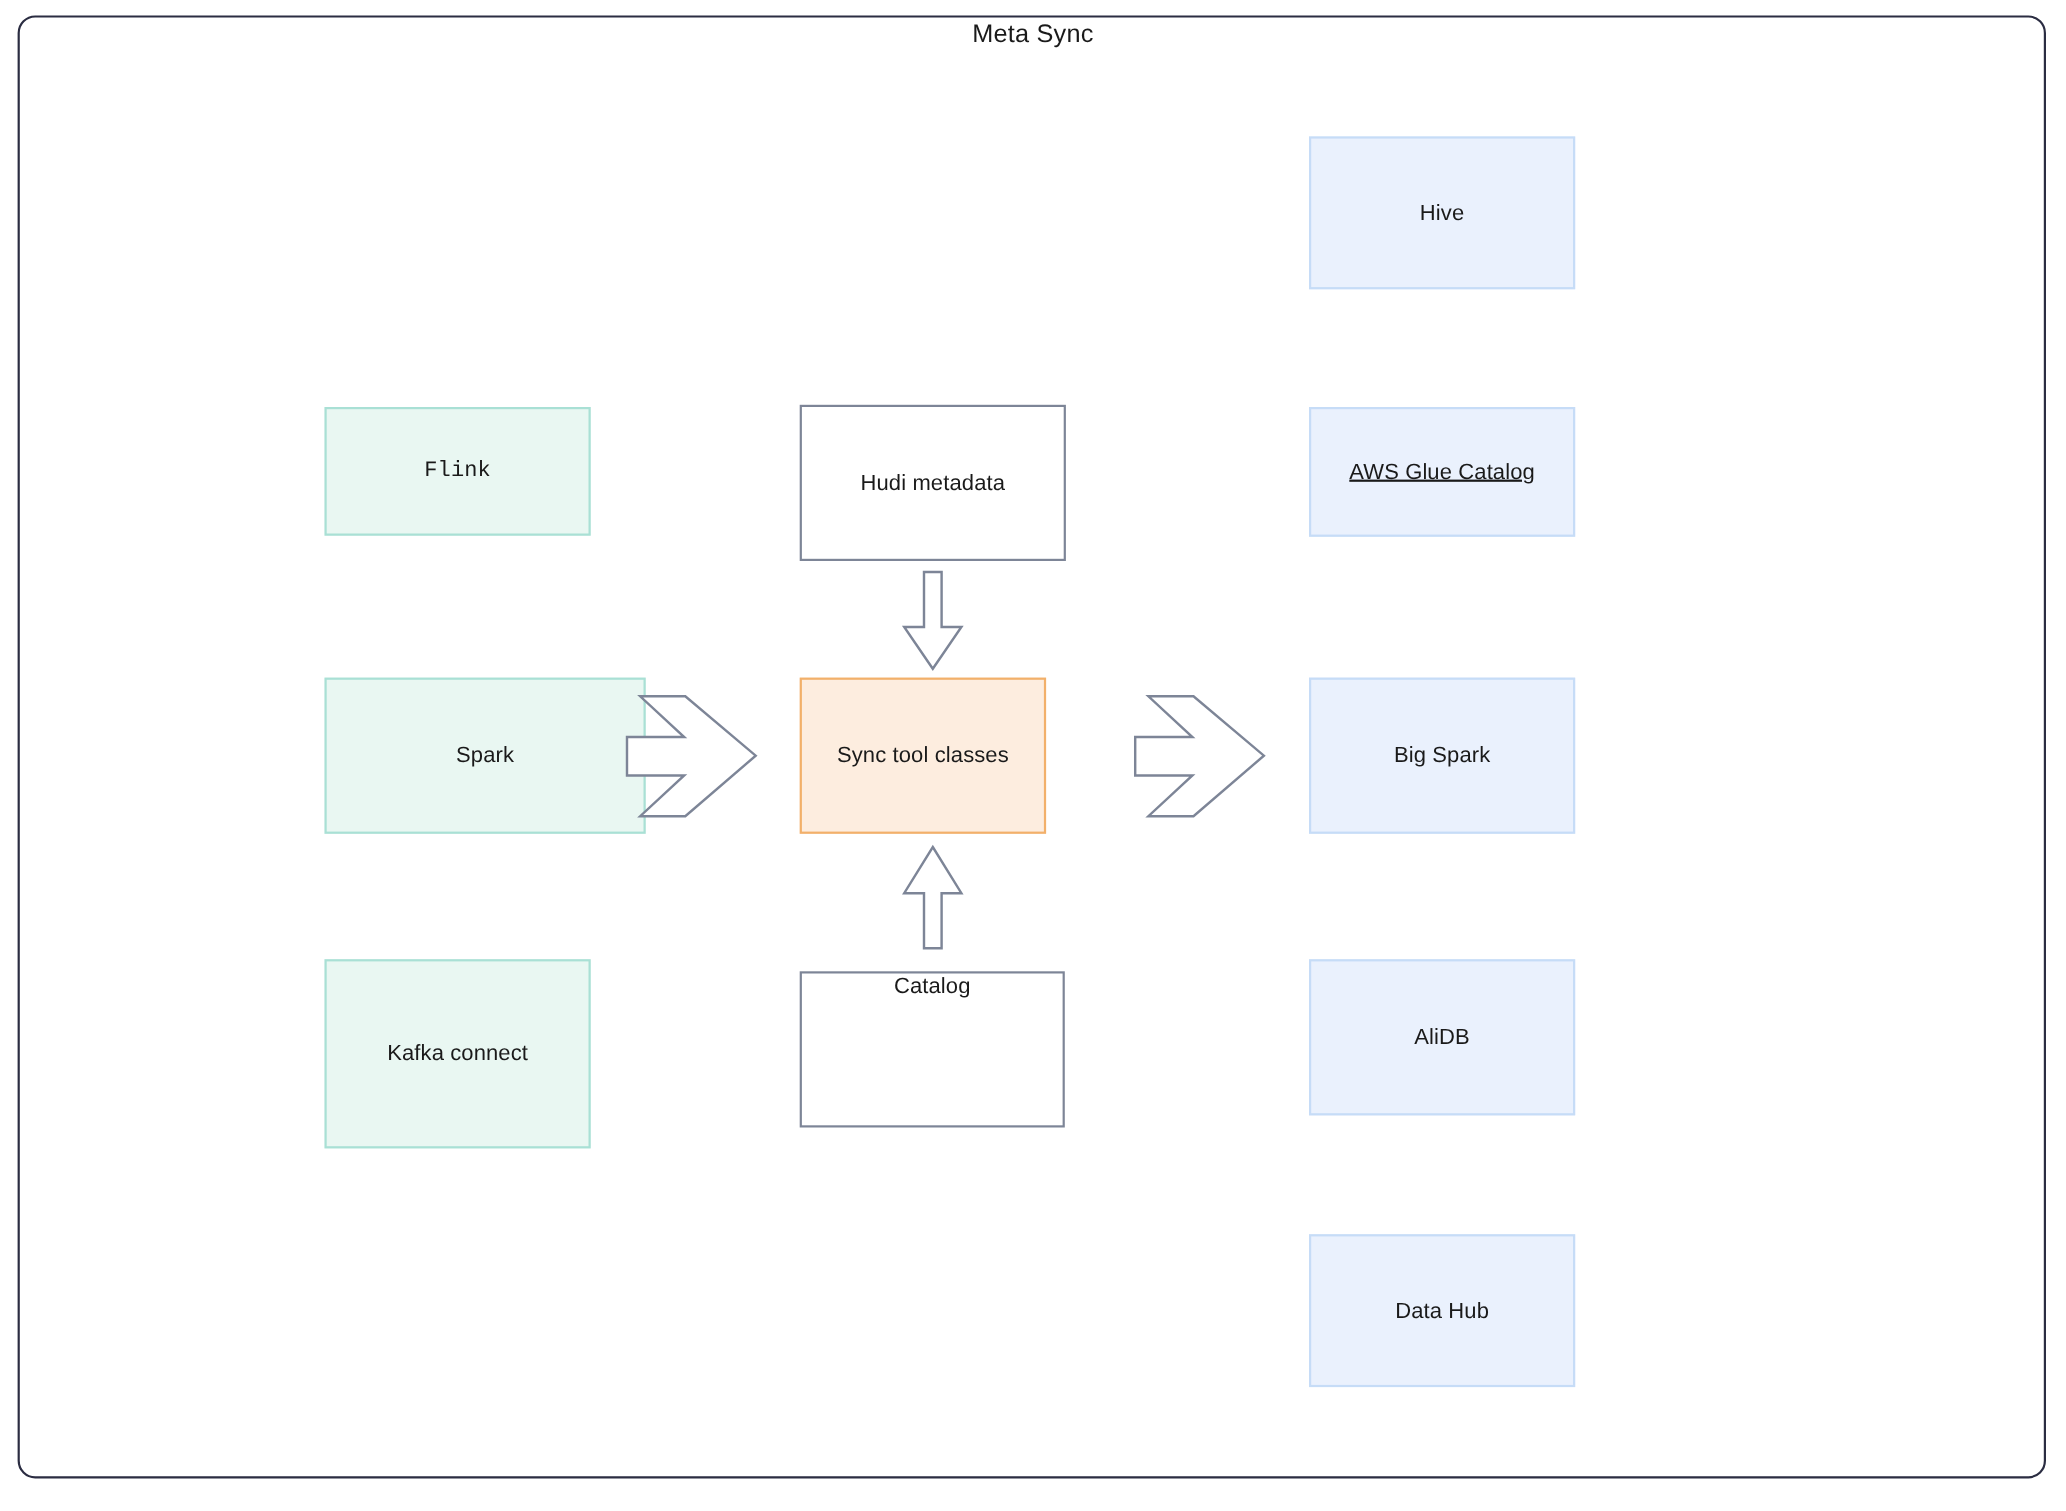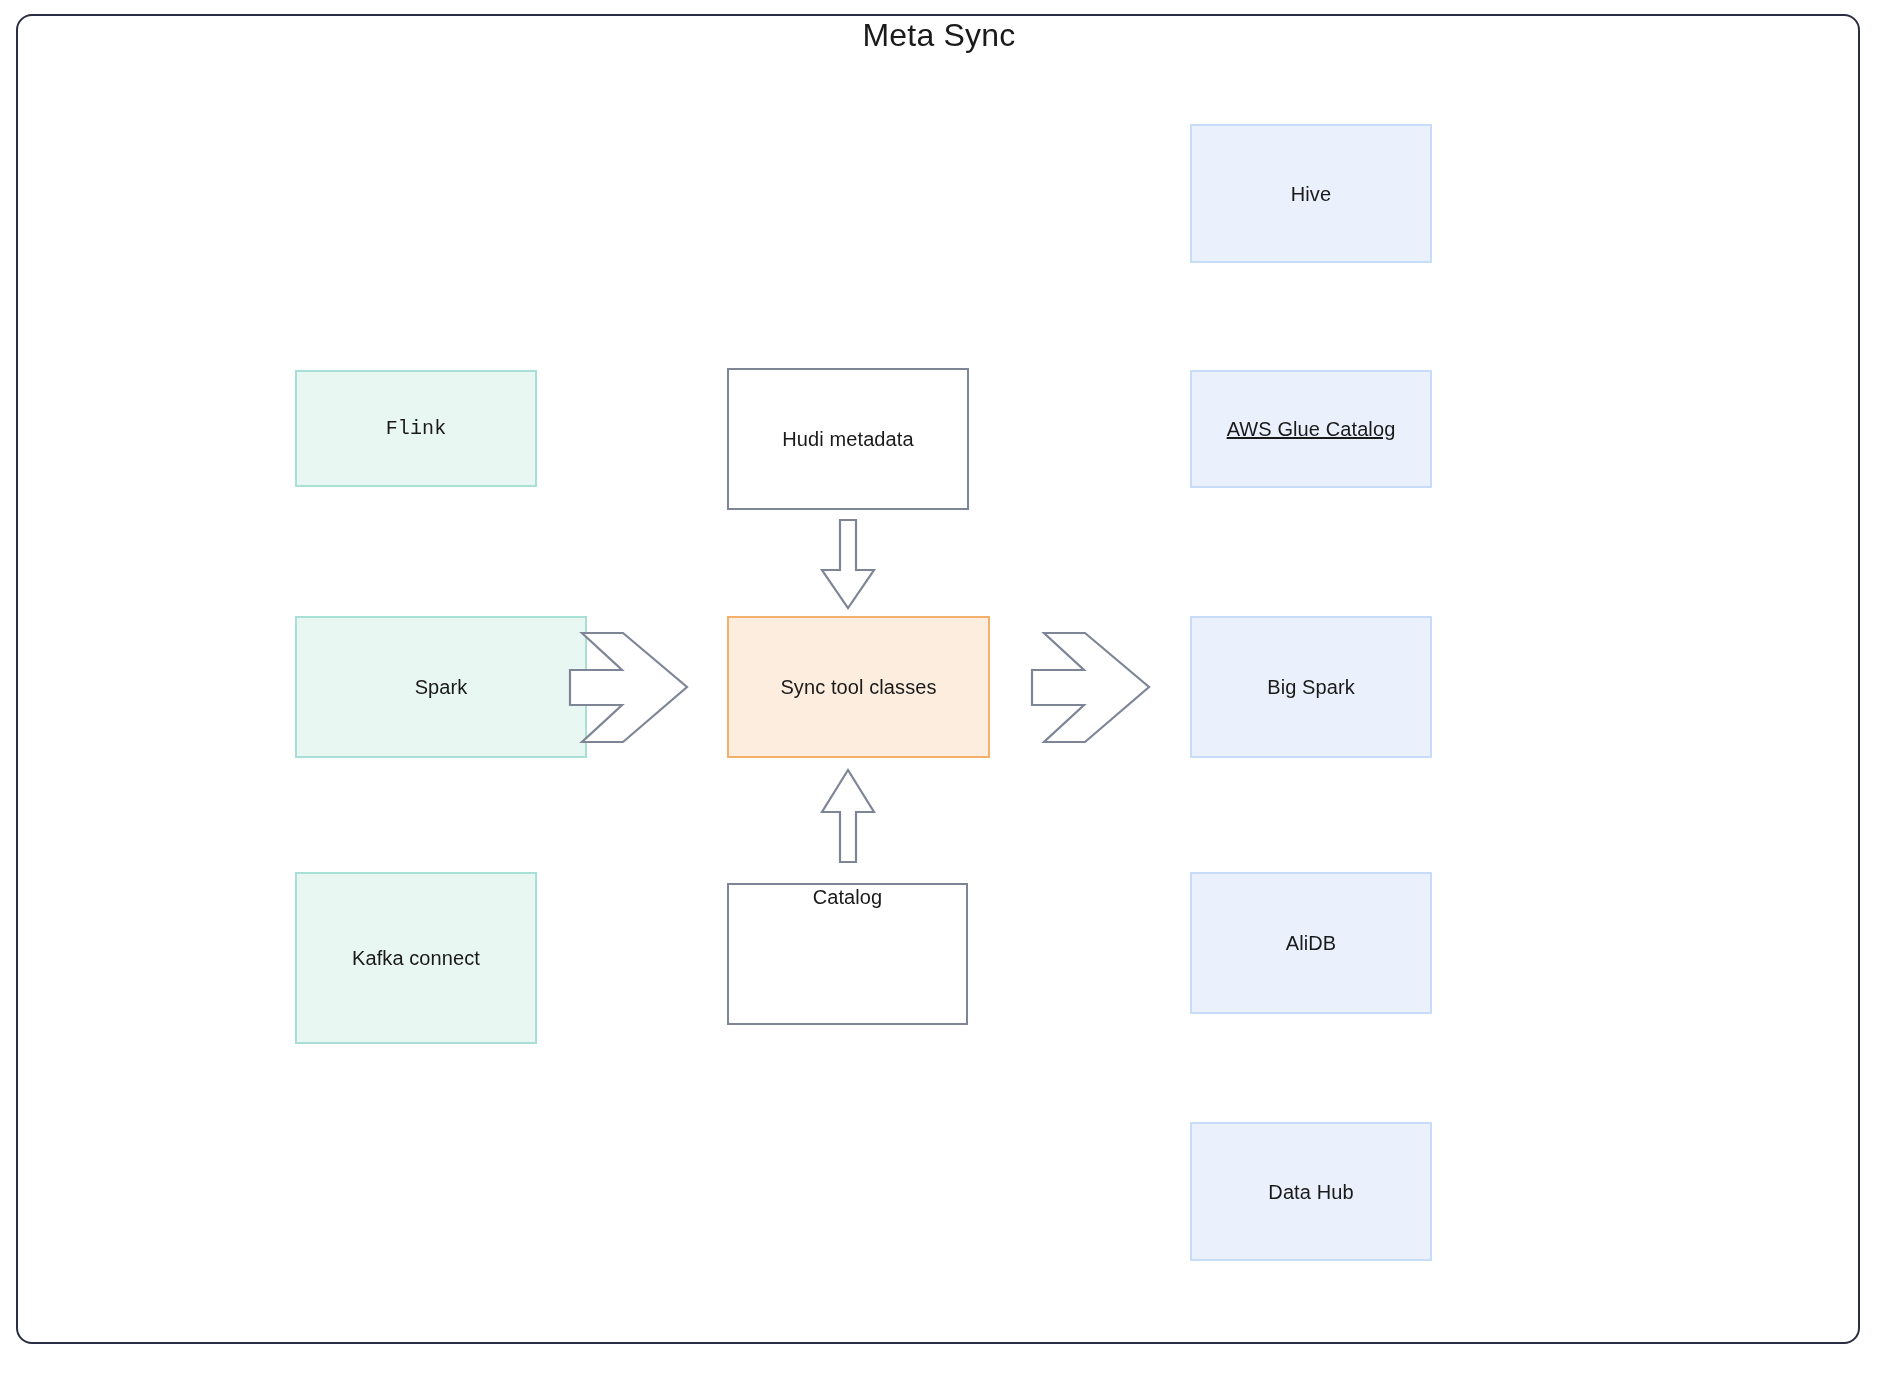--- a/index.html
+++ b/index.html
@@ -27,21 +27,21 @@
     border-radius: 16px;
     box-sizing: border-box;
     background: #ffffff;
   }
   #diagram-title {
     position: absolute;
     left: 0;
     top: 17px;
     width: 1878px;
     text-align: center;
-    font-size: 32px;
+    font-size: 23px;
     color: #1a1a1a;
     letter-spacing: 0.2px;
   }
   .node {
     position: absolute;
     box-sizing: border-box;
     display: flex;
     align-items: center;
     justify-content: center;
     font-size: 20px;
@@ -91,21 +91,21 @@
   </div>
 
   <div class="node node-source" style="left:295px; top:872px; width:242px; height:172px;">
     <span>Kafka connect</span>
   </div>
 
   <div class="node node-plain" style="left:727px; top:368px; width:242px; height:142px;">
     <span>Hudi metadata</span>
   </div>
 
-  <div class="node node-center" style="left:727px; top:616px; width:263px; height:142px;">
+  <div class="node node-center" style="left:727px; top:616px; width:224px; height:142px;">
     <span>Sync tool classes</span>
   </div>
 
   <div class="node node-plain" style="left:727px; top:883px; width:241px; height:142px; align-items:flex-start; ">
     <span>Catalog</span>
   </div>
 
   <div class="node node-target" style="left:1190px; top:124px; width:242px; height:139px;">
     <span>Hive</span>
   </div>

